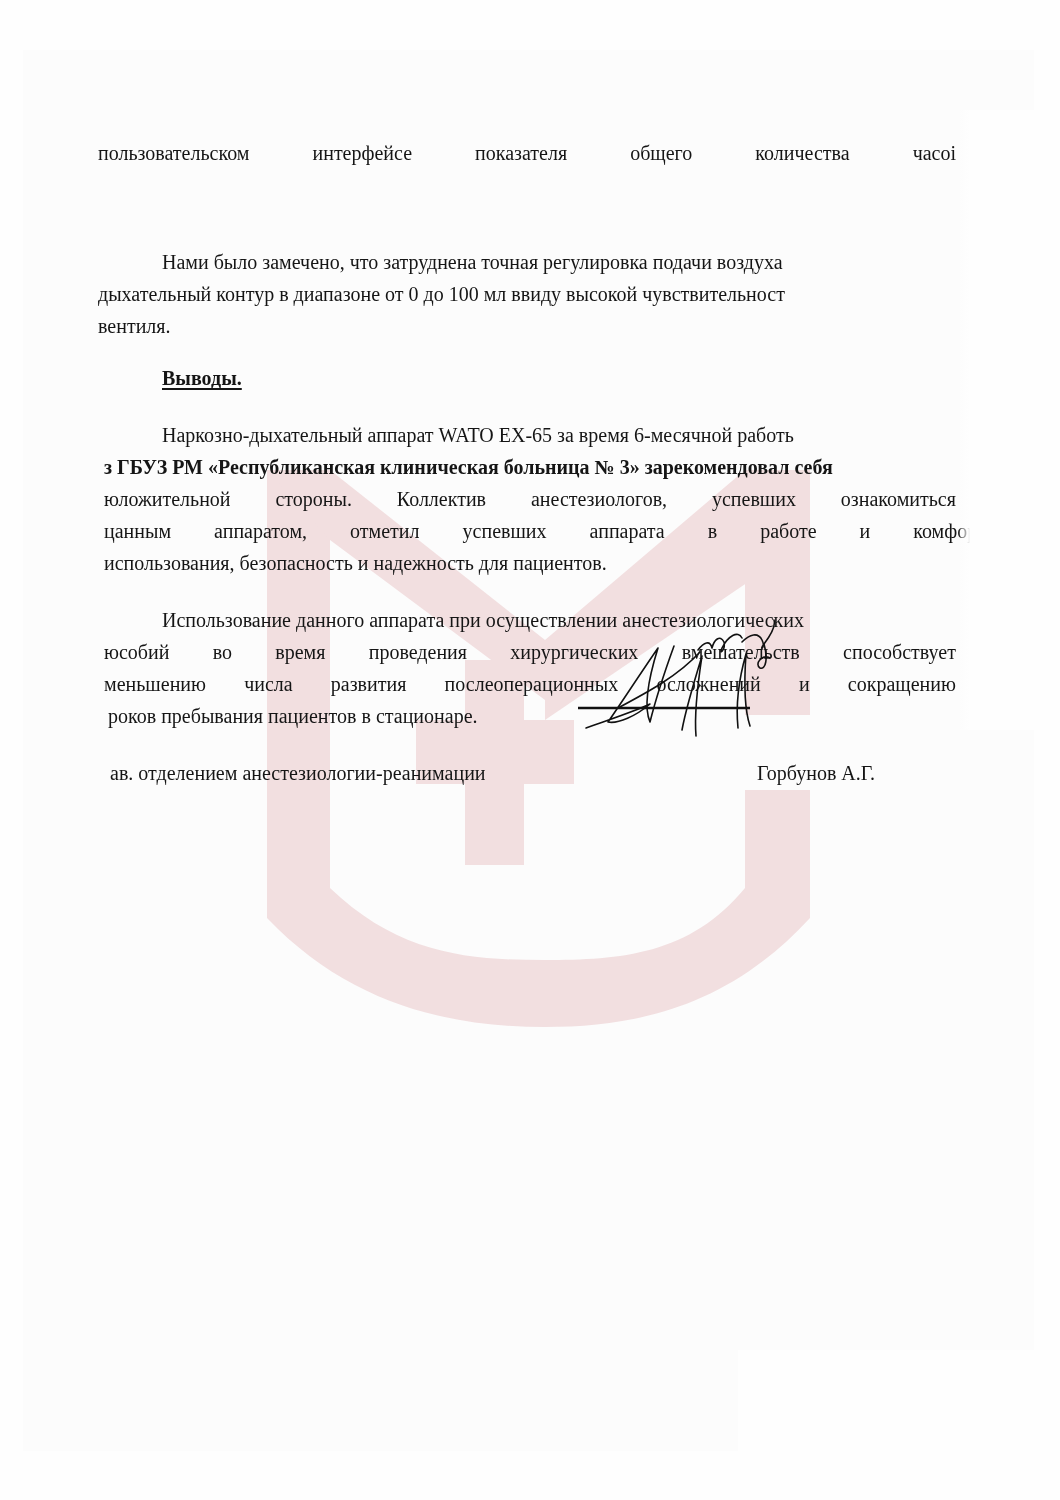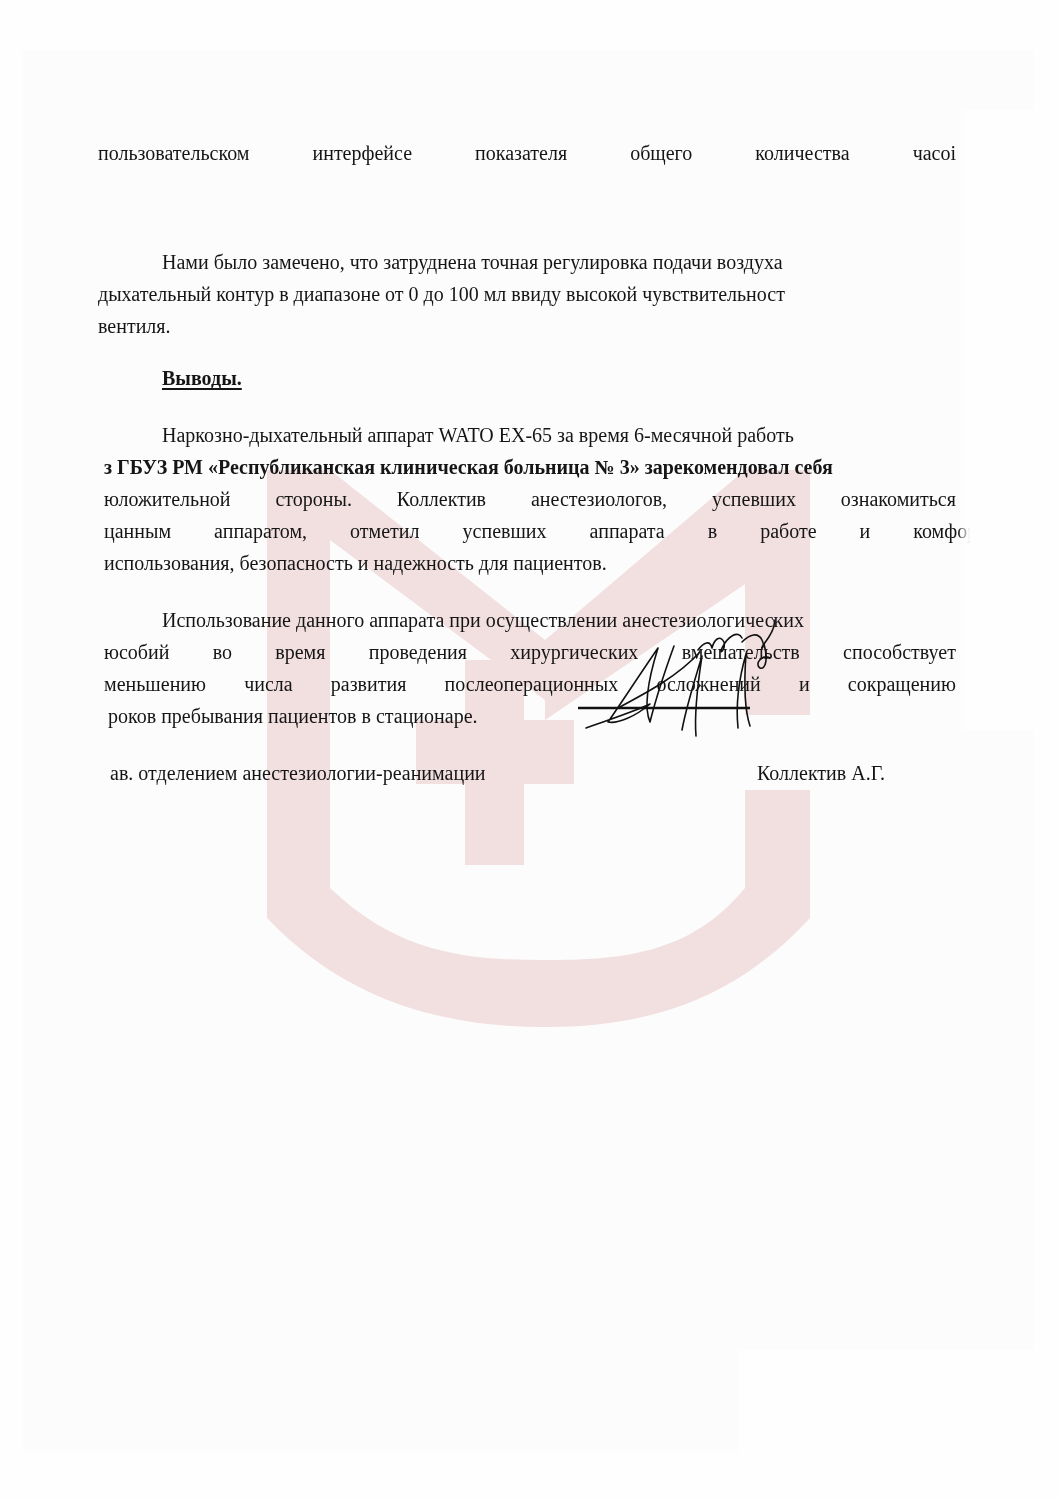--- a/index.html
+++ b/index.html
@@ -154,21 +154,21 @@
     <span>числа</span>
     <span>развития</span>
     <span>послеоперационных</span>
     <span>осложнений</span>
     <span>и</span>
     <span>сокращению</span>
   </div>
   <div class="line" style="left:108px; top:688px;">роков пребывания пациентов в стационаре.</div>
 
   <div class="line" style="left:110px; top:745px;">ав. отделением анестезиологии-реанимации</div>
-  <div class="line" style="left:757px; top:745px;">Коллектив А.Г.</div>
+  <div class="line" style="left:757px; top:745px;">Горбунов А.Г.</div>
 </div>
 
 <svg style="position:absolute; left:578px; top:612px; width:210px; height:130px;" viewBox="0 0 210 130" xmlns="http://www.w3.org/2000/svg">
   <g fill="none" stroke="#111" stroke-width="1.6" stroke-linecap="round" stroke-linejoin="round">
     <path d="M8,116 C30,108 55,100 72,92 C58,104 40,112 30,110 C40,96 62,62 80,36 C70,68 66,96 72,110 C78,86 88,56 96,34"></path>
     <path d="M40,96 C70,80 100,64 122,40"></path>
     <path d="M104,118 C108,96 116,70 124,44 C120,70 116,100 118,124"></path>
     <path d="M120,38 C126,30 132,28 134,36 C136,28 142,22 146,30 C148,38 140,44 144,36 C150,24 160,18 164,26"></path>
     <path d="M160,116 C158,96 160,70 168,42 C166,70 166,96 172,114"></path>
     <path d="M164,30 C172,22 180,20 184,28 C188,36 180,40 186,32 C192,24 198,14 196,8"></path>

